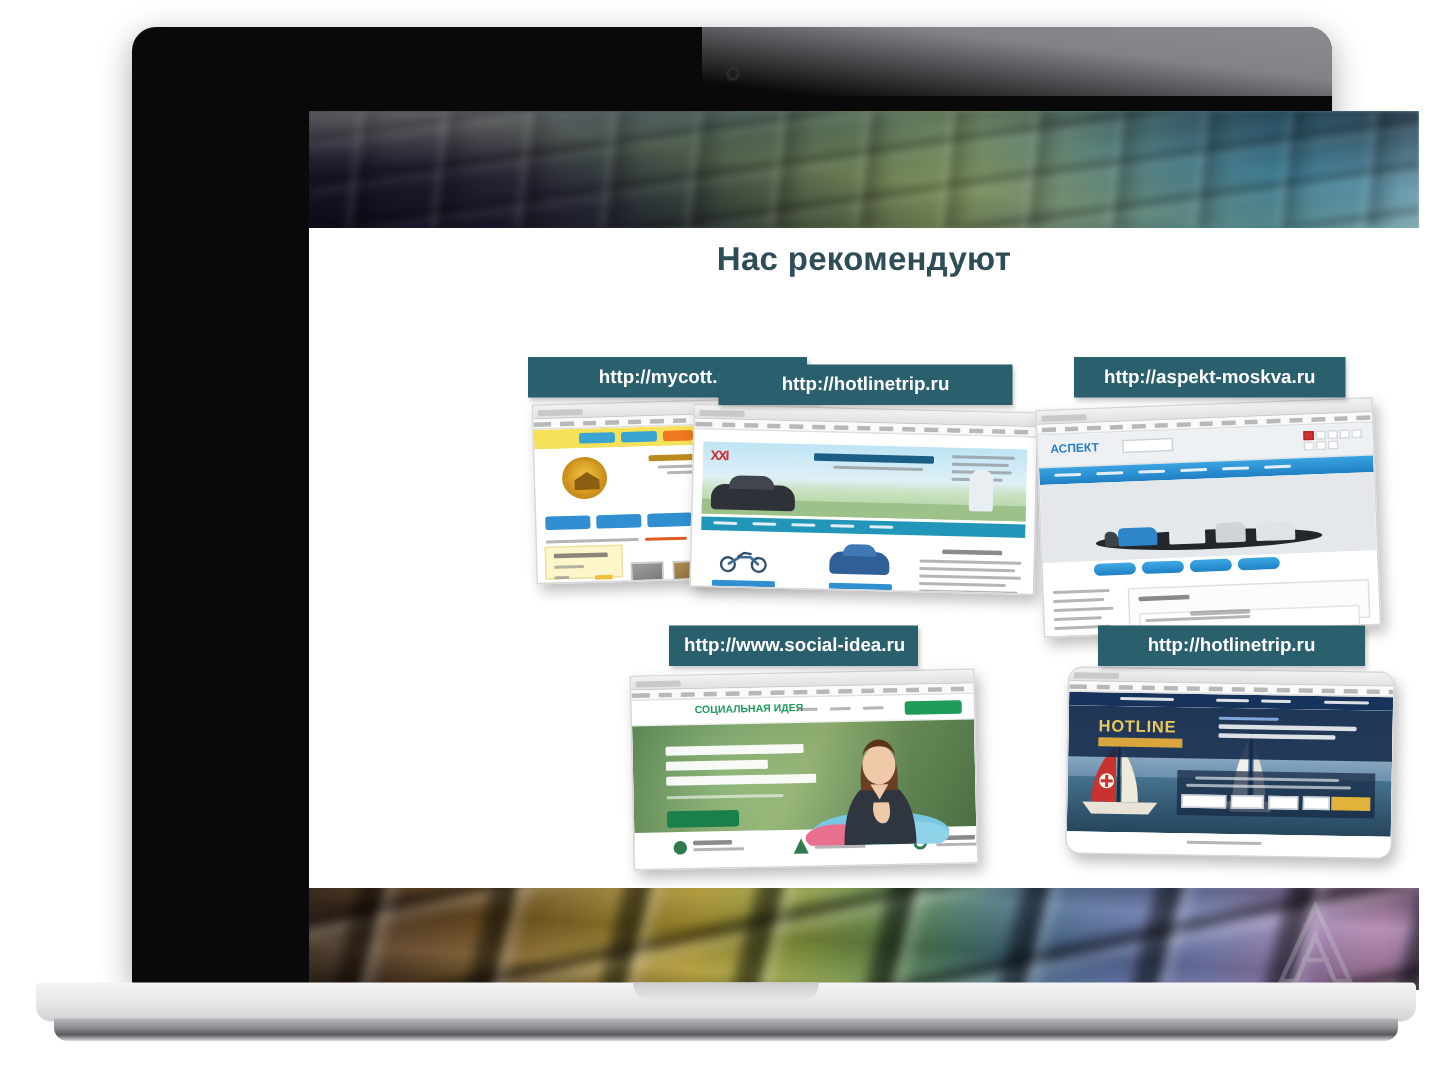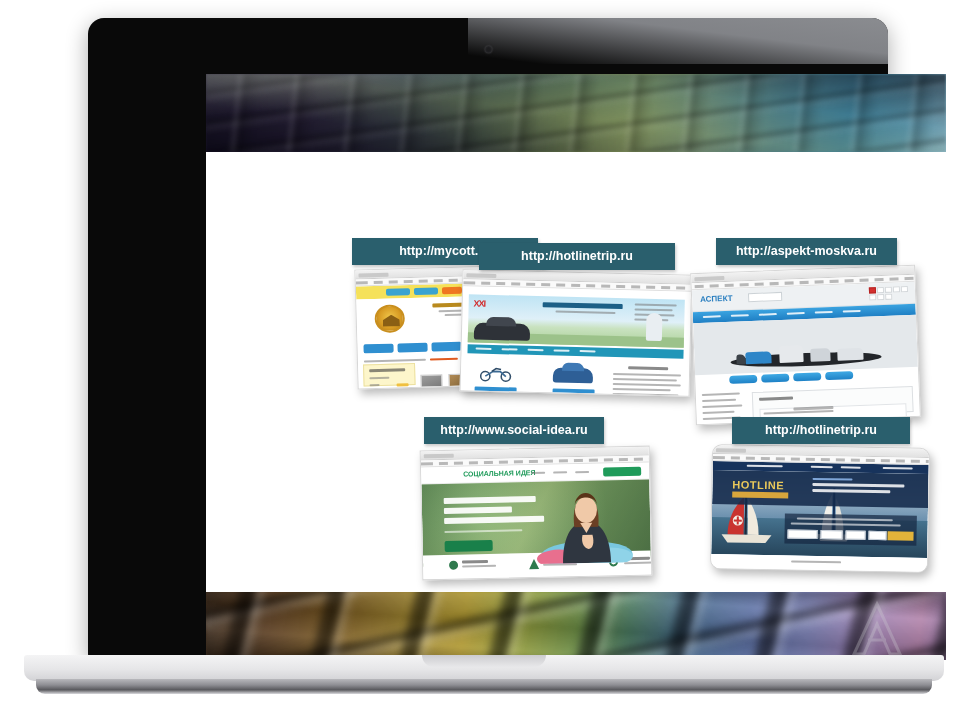--- a/index.html
+++ b/index.html
@@ -362,20 +362,21 @@
 
       <div class="kb-strip" id="banner-top">
         <div class="layer-a"></div>
         <div class="layer-b"></div>
         <div class="keys"></div>
         <div class="sheen"></div>
       </div>
 
       <div id="content-area">
 
+        <div id="page-title">Нас рекомендуют</div>
 
         <div class="url-badge" style="left:146px; top:86px; width:186px;">http://mycott.ru</div>
 
         <div class="site-card" style="left:150px; top:115px; width:188px; height:120px; transform:rotate(-1.6deg);">
           <div class="shot">
             <div class="browser-bar"></div>
             <div class="bookmark-bar"></div>
             <div class="page">
               <div class="mycott-nav">
                 <div class="btn" style="left:30px; width:24px; background:#3aa3d0;"></div>
@@ -539,21 +540,21 @@
                   <div style="position:absolute; left:6px; top:16px; right:6px; height:14px; border:1px solid #e1e4e7; background:#fff;"></div>
                   <div class="ln" style="position:absolute; left:10px; top:20px; width:70px; height:2px;"></div>
                   <div style="position:absolute; left:6px; top:34px; right:6px; height:1px; background:#e6e9eb;"></div>
                   <div class="ln" style="position:absolute; left:40px; bottom:5px; width:40px; height:3px;"></div>
                 </div>
               </div>
             </div>
           </div>
         </div>
 
-        <div class="url-badge" style="left:218px; top:265px; width:180px;">http://www.social-idea.ru</div>
+        <div class="url-badge" style="left:240px; top:265px; width:166px;">http://www.social-idea.ru</div>
 
         <div class="site-card" style="left:215px; top:296px; width:230px; height:130px; transform:rotate(-1.2deg);">
           <div class="shot">
             <div class="browser-bar"></div>
             <div class="bookmark-bar"></div>
             <div class="page">
               <div class="si-head">
                 <div class="si-logo">СОЦИАЛЬНАЯ ИДЕЯ</div>
                 <div class="ln" style="position:absolute; left:110px; top:7px; width:14px; height:2px;"></div>
                 <div class="ln" style="position:absolute; left:132px; top:7px; width:14px; height:2px;"></div>

